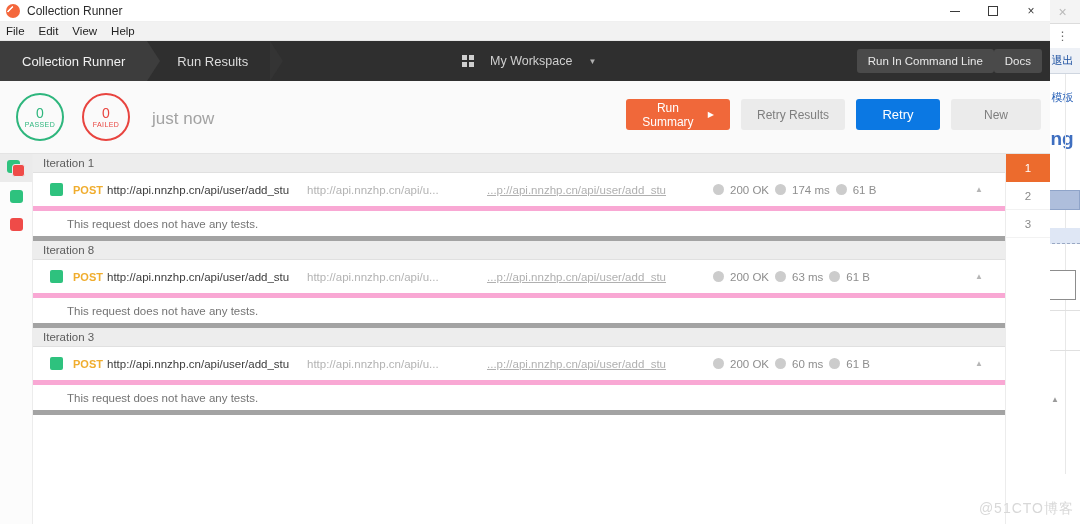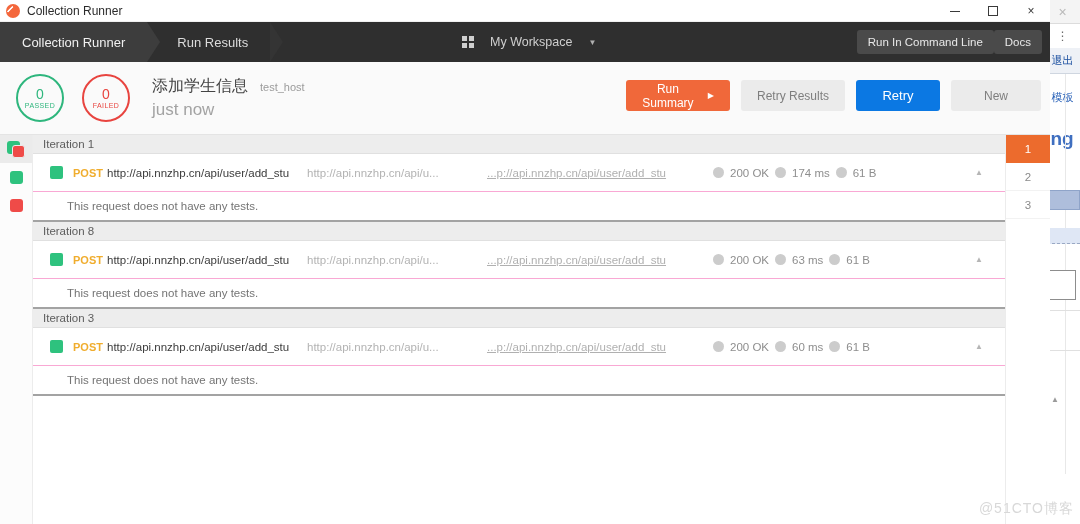--- a/index.html
+++ b/index.html
@@ -143,35 +143,35 @@
   .sq-stack .sq.red { position: absolute; left: 5px; top: 4px; border: 1.5px solid #ebebeb; }
 
   .results { position: absolute; left: 33px; top: 0; right: 45px; height: 390px; overflow: hidden; }
   .iter-header {
     height: 19px; background: #ededed; border-bottom: 1px solid #e0e0e0;
     display: flex; align-items: center; padding-left: 10px;
     font-size: 11.5px; color: #5d5d5d;
   }
   .req-row {
     height: 38px; display: flex; align-items: center; position: relative;
-    border-bottom: 1px solid #f9a8d4; background: #fff;
+    border-bottom: 5px solid #f9a8d4; background: #fff;
   }
   .req-sq { width: 13px; height: 13px; border-radius: 2px; background: #2ec27e; margin-left: 17px; }
   .req-method { font-size: 11px; font-weight: bold; color: #f0ad2e; margin-left: 10px; width: 30px; }
   .req-name { font-size: 11.5px; color: #3c3c3c; margin-left: 4px; width: 200px; overflow: hidden; white-space: nowrap; }
   .req-url { font-size: 11.5px; color: #b3b3b3; width: 160px; overflow: hidden; white-space: nowrap; }
   .req-full { font-size: 11.5px; color: #b0b0b0; margin-left: 20px; width: 210px; overflow: hidden; white-space: nowrap; text-decoration: underline; }
   .stats { display: flex; align-items: center; gap: 6px; margin-left: 16px; }
   .stat { display: flex; align-items: center; gap: 6px; }
   .dot { width: 11px; height: 11px; border-radius: 50%; background: #cccccc; }
   .stat-txt { font-size: 11.5px; color: #8e8e8e; }
   .collapse-arrow { position: absolute; right: 22px; color: #b5b5b5; font-size: 8px; }
   .test-row {
     height: 30px; display: flex; align-items: center; padding-left: 34px;
-    font-size: 11.5px; color: #747474; background: #fff; border-bottom: 2px solid #a3a3a3;
+    font-size: 11.5px; color: #747474; background: #fff; border-bottom: 5px solid #a3a3a3;
   }
 
   
   .pager { position: absolute; right: 0px; top: 0; width: 45px; height: 390px; background: #ffffff; border-left: 1px solid #ececec; }
   .pg-item {
     height: 28px; display: flex; align-items: center; justify-content: center;
     font-size: 11.5px; color: #8a8a8a; border-bottom: 1px solid #f2f2f2;
   }
   .pg-item.active { background: #ec6b2d; color: #ffffff; border-bottom: none; }
 
@@ -215,20 +215,26 @@
         <div class="win-btn mini">
             <span></span>
           </div>
         <div class="win-btn maxi">
             <span></span>
           </div>
         <div class="win-btn">×</div>
       </div>
     </div>
 
+    <div class="menubar">
+      <div>File</div>
+      <div>Edit</div>
+      <div>View</div>
+      <div>Help</div>
+    </div>
 
     <div class="navbar">
       <div class="nav-tab active">
         <span>Collection Runner</span>
       </div>
       <div class="nav-tab second">
         <span>Run Results</span>
       </div>
       <div class="nav-center">
         <span class="grid-icon">
@@ -250,24 +256,20 @@
       <div class="donut pass">
         <span class="num">0</span>
         <span class="lbl">PASSED</span>
       </div>
       <div class="donut-gap"></div>
       <div class="donut fail">
         <span class="num">0</span>
         <span class="lbl">FAILED</span>
       </div>
       <div class="run-meta">
-        <div class="run-title-row">
-          <span class="run-title">添加学生信息</span>
-          <span class="run-env">test_host</span>
-        </div>
         <div class="run-time">just now</div>
       </div>
       <div class="summary-actions">
         <button class="btn btn-orange">
           <span>Run Summary</span>
           <span class="arr">▶</span>
         </button>
         <button class="btn btn-grey">Retry Results</button>
         <button class="btn btn-blue">Retry</button>
         <button class="btn btn-grey" style="width:90px">New</button>

